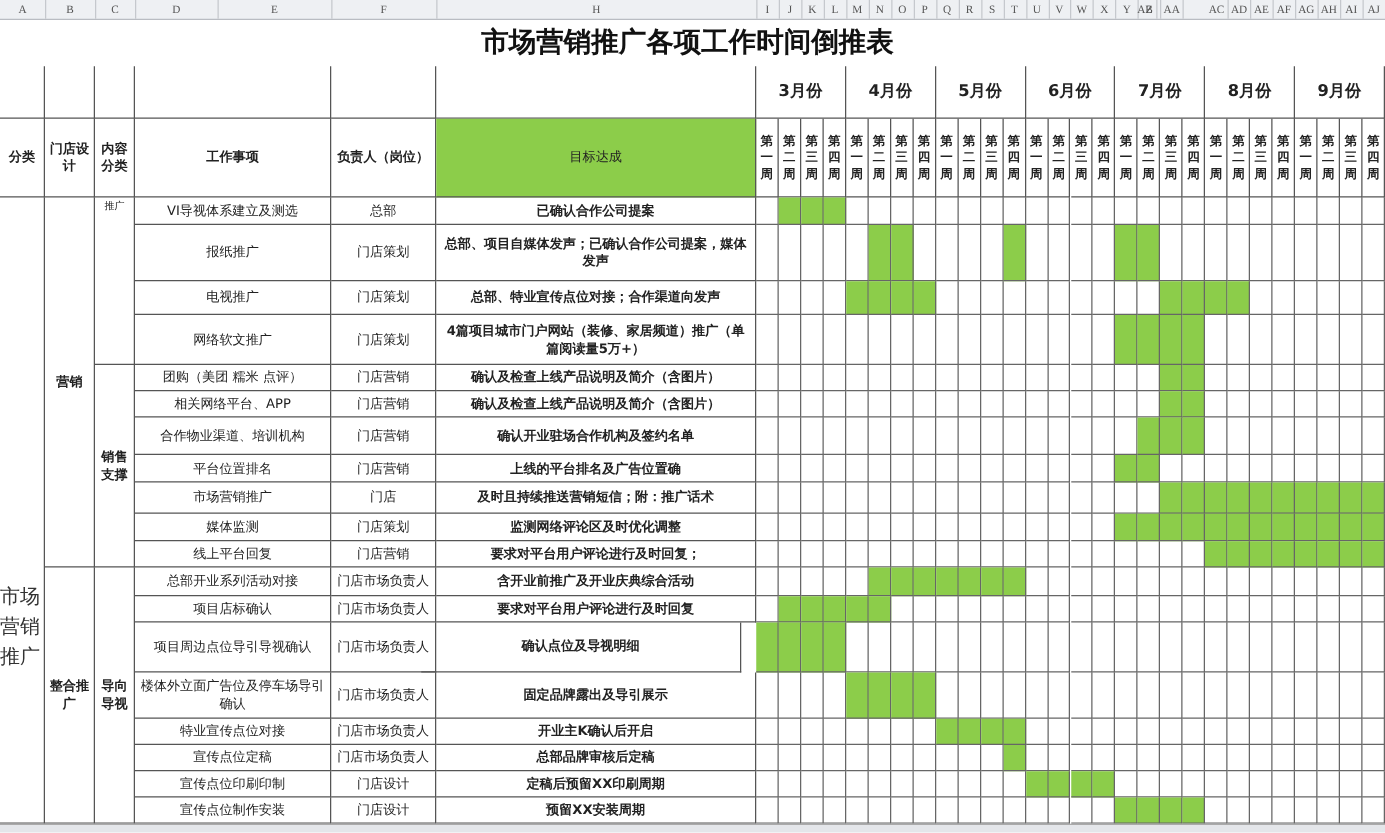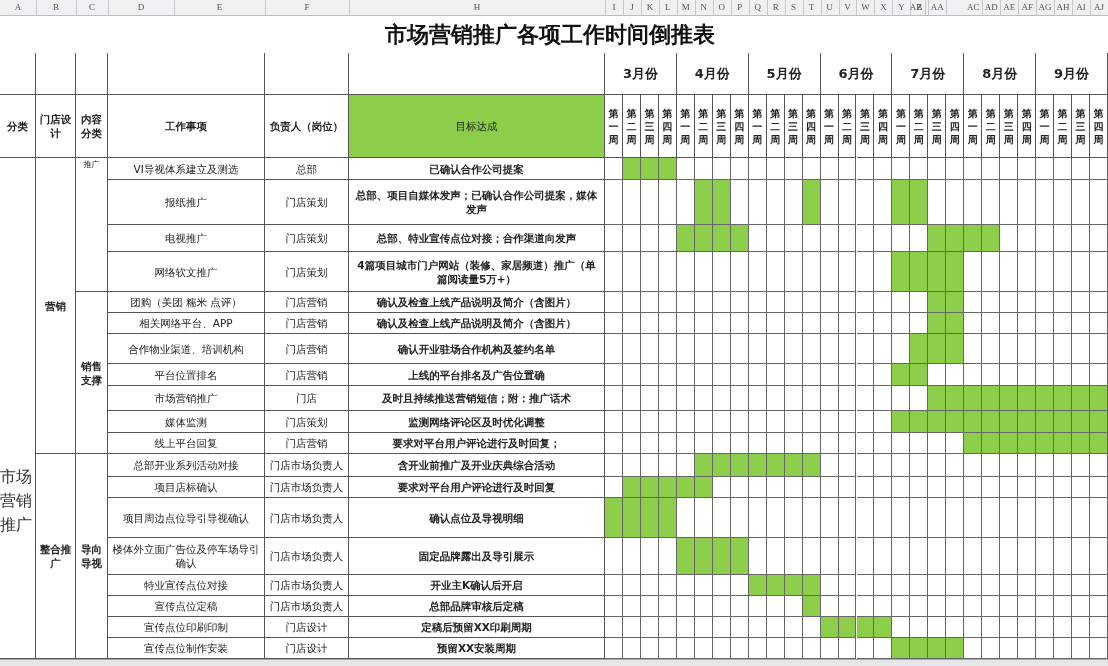--- a/index.html
+++ b/index.html
@@ -627,21 +627,21 @@
     <div class="gcell" style="left: 964.286px; top: 477px; width: 17.9643px; height: 21px;"></div>
     <div class="gcell" style="left: 982.25px; top: 477px; width: 17.9643px; height: 21px;"></div>
     <div class="gcell" style="left: 1000.21px; top: 477px; width: 17.9643px; height: 21px;"></div>
     <div class="gcell" style="left: 1018.18px; top: 477px; width: 17.9643px; height: 21px;"></div>
     <div class="gcell" style="left: 1036.14px; top: 477px; width: 17.9643px; height: 21px;"></div>
     <div class="gcell" style="left: 1054.11px; top: 477px; width: 17.9643px; height: 21px;"></div>
     <div class="gcell" style="left: 1072.07px; top: 477px; width: 17.9643px; height: 21px;"></div>
     <div class="gcell" style="left: 1090.04px; top: 477px; width: 17.9643px; height: 21px;"></div>
     <div class="cell" style="left: 108px; top: 498px; width: 157px; height: 40px;">项目周边点位导引导视确认</div>
     <div class="cell" style="left: 265px; top: 498px; width: 84px; height: 40px;">门店市场负责人</div>
-    <div class="cell bold" style="left: 349px; top: 498px; width: 256px; height: 40px; padding: 0px 6px;">确认点位及导视明细</div>
+    <div class="cell bold" style="left: 337px; top: 498px; width: 256px; height: 40px; padding: 0px 6px; font-family: Liberation Mono, monospace;">确认点位及导视明细</div>
     <div class="gcell on" style="left: 605px; top: 498px; width: 17.9643px; height: 40px;"></div>
     <div class="gcell on" style="left: 622.964px; top: 498px; width: 17.9643px; height: 40px;"></div>
     <div class="gcell on" style="left: 640.929px; top: 498px; width: 17.9643px; height: 40px;"></div>
     <div class="gcell on" style="left: 658.893px; top: 498px; width: 17.9643px; height: 40px;"></div>
     <div class="gcell" style="left: 676.857px; top: 498px; width: 17.9643px; height: 40px;"></div>
     <div class="gcell" style="left: 694.821px; top: 498px; width: 17.9643px; height: 40px;"></div>
     <div class="gcell" style="left: 712.786px; top: 498px; width: 17.9643px; height: 40px;"></div>
     <div class="gcell" style="left: 730.75px; top: 498px; width: 17.9643px; height: 40px;"></div>
     <div class="gcell" style="left: 748.714px; top: 498px; width: 17.9643px; height: 40px;"></div>
     <div class="gcell" style="left: 766.679px; top: 498px; width: 17.9643px; height: 40px;"></div>

